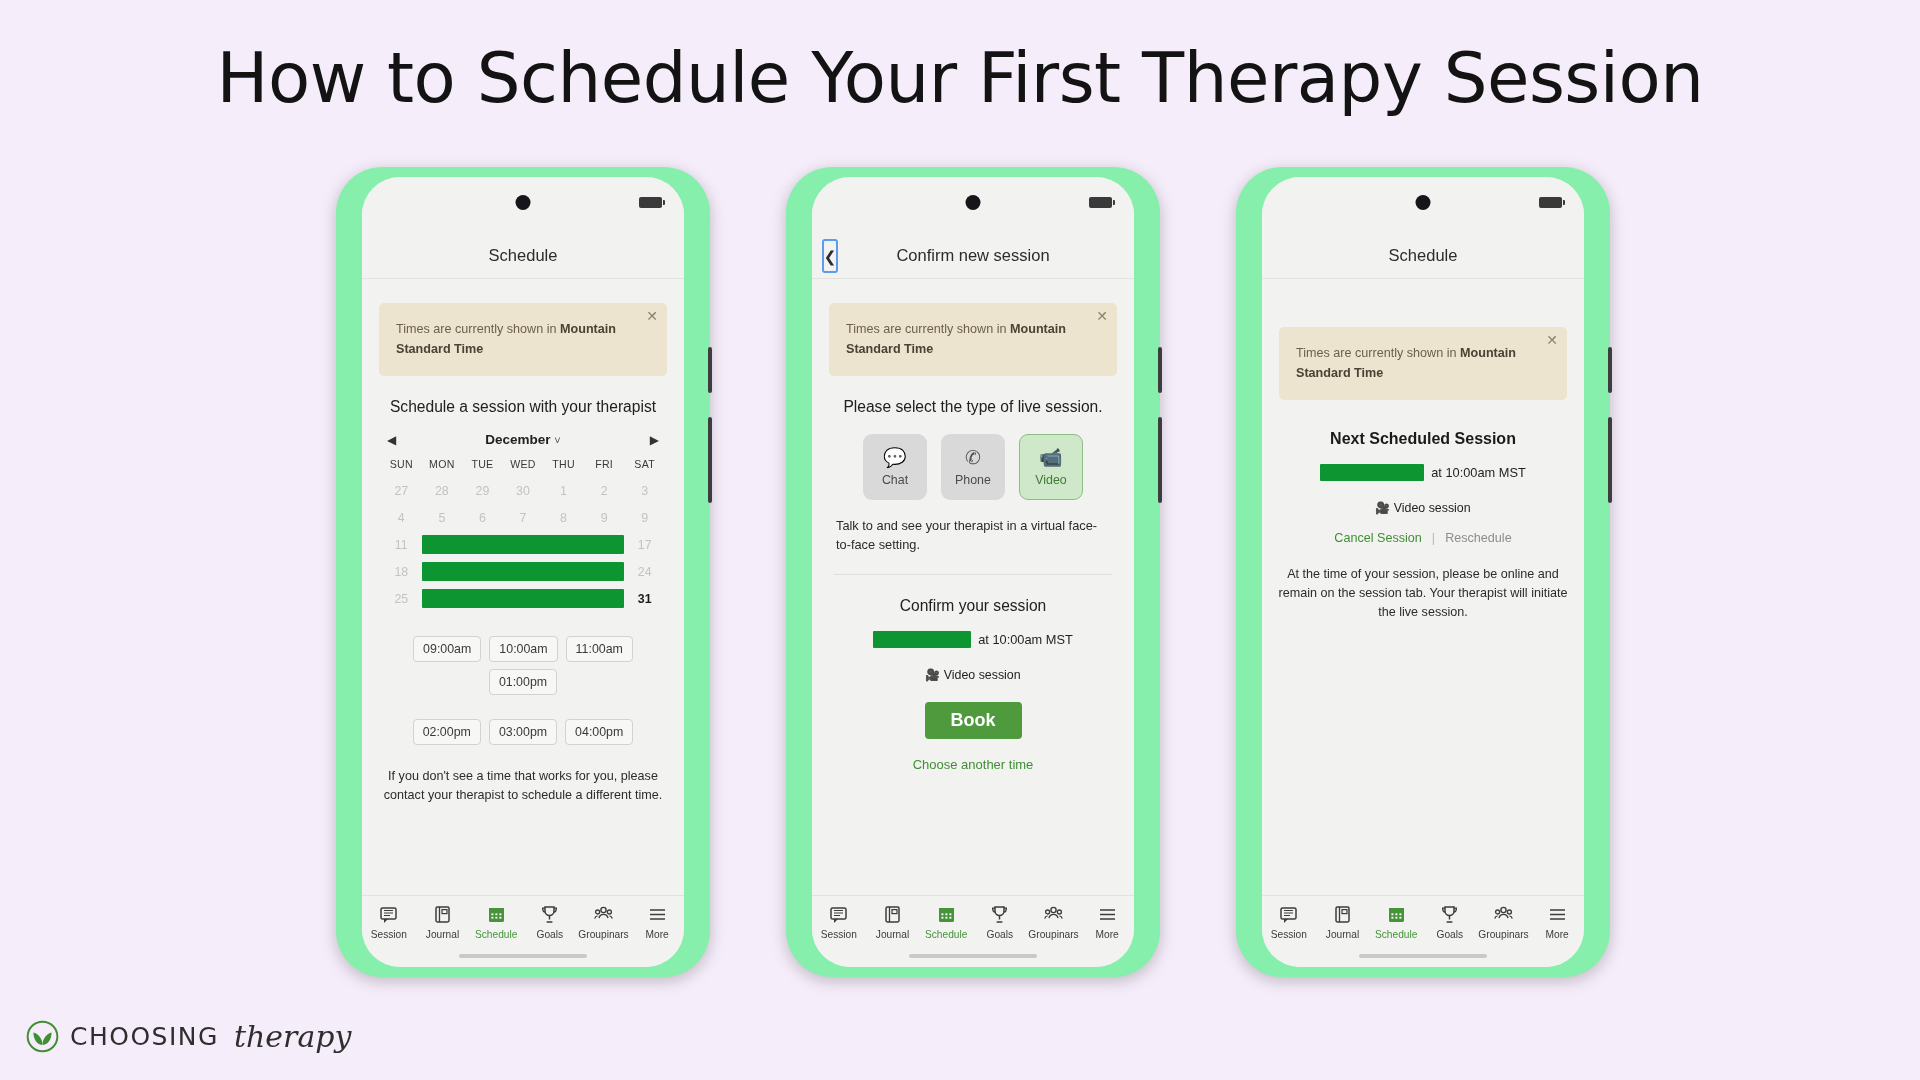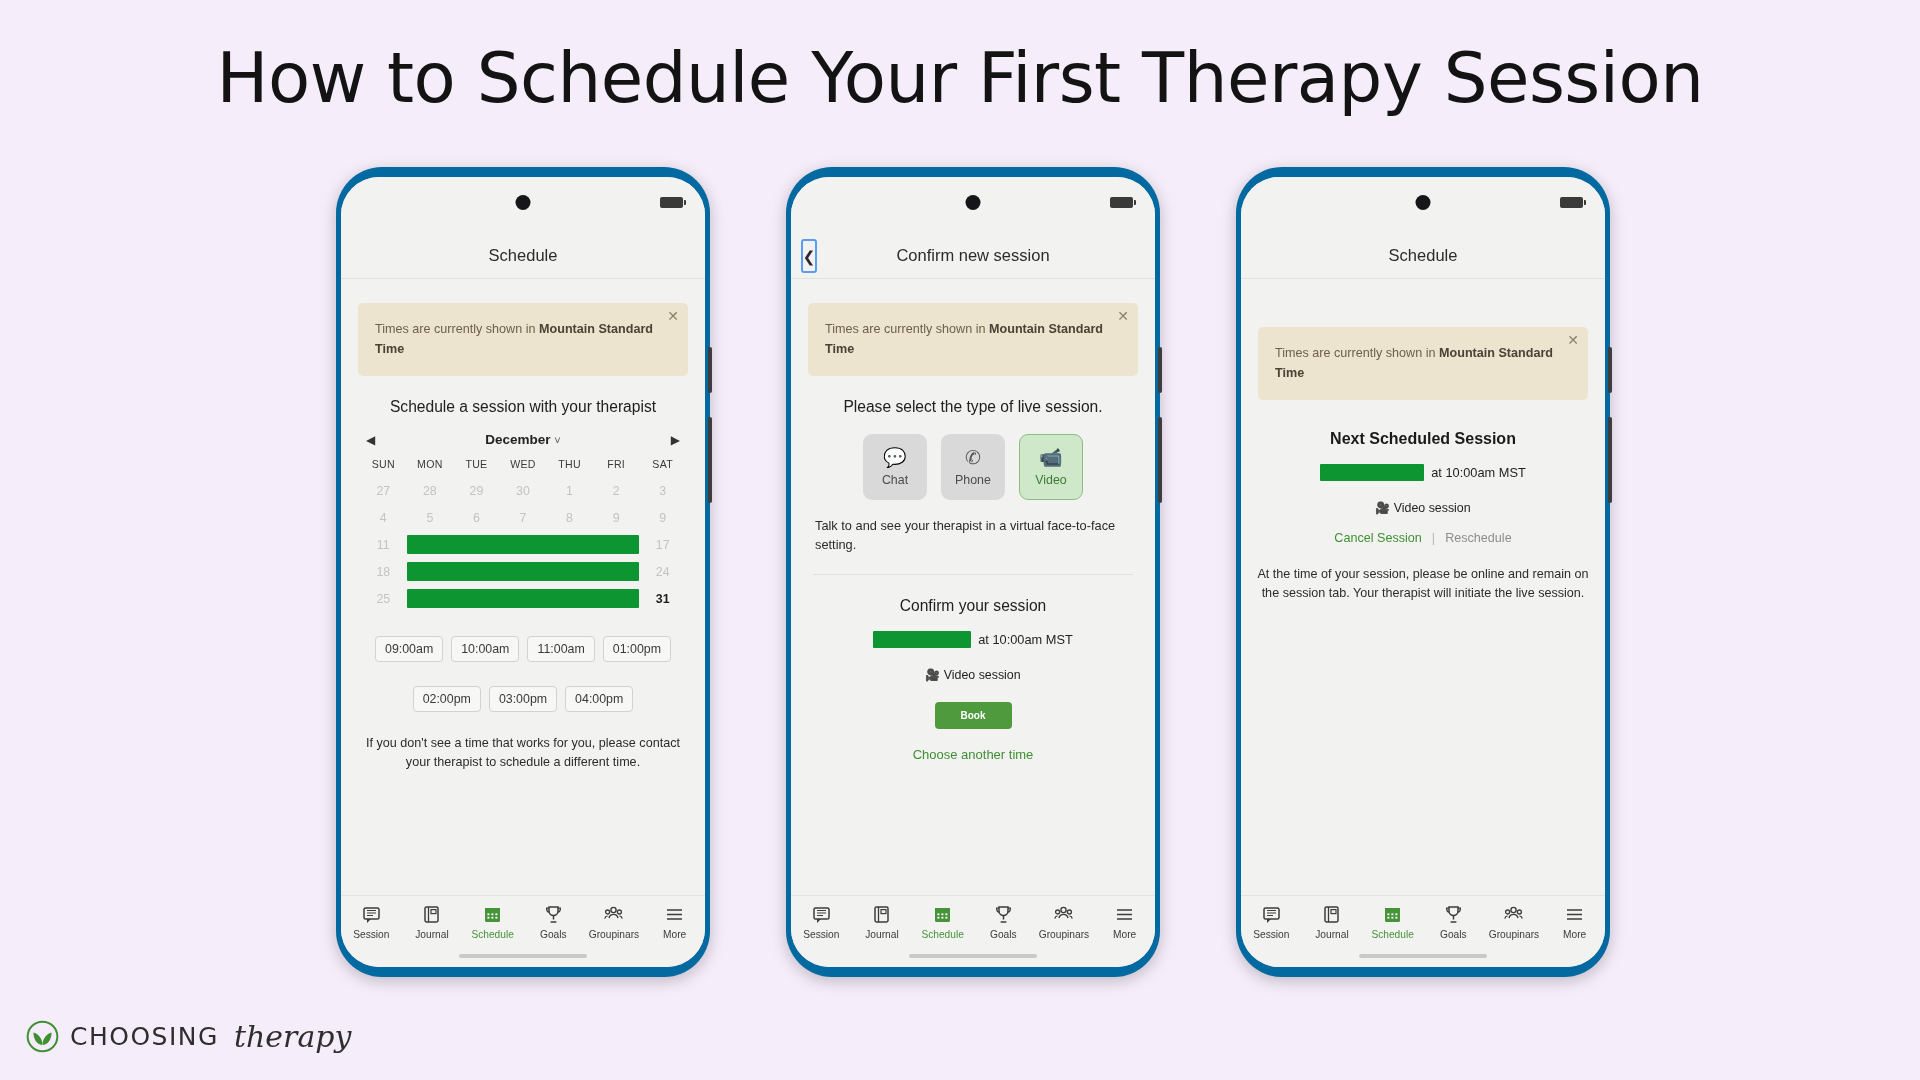--- a/index.html
+++ b/index.html
@@ -20,24 +20,24 @@
     font-weight: 400;
     letter-spacing: -0.5px;
     color: #131313;
     white-space: nowrap;
   }
 
   
   .phone {
     position: absolute;
     width: 374px; height: 810px;
-    background: #0369a1;
+    background: #86efac;
     border-radius: 46px;
     box-shadow: 0 4px 16px rgba(0,0,0,0.22);
-    padding: 10px 5px;
+    padding: 10px 26px;
   }
   .phone.p1 { left: 336px; top: 167px; }
   .phone.p2 { left: 786px; top: 167px; }
   .phone.p3 { left: 1236px; top: 167px; }
 
   .screen {
     position: relative;
     width: 100%; height: 100%;
     background: #f2f2f1;
     border-radius: 38px;
@@ -196,21 +196,21 @@
   }
   .namebar { display:inline-block; background:#0d9532; height:17px; border-radius:1px; }
   .videoline {
     text-align:center; font-size:12.4px; color:#1f1f1f; margin-top:20px;
   }
   .camglyph { color:#555; font-size:12px; }
 
   .bookbtn {
     display:block; margin: 20px auto 6px auto;
     background:#4e9a3d; color:#fff;
-    font-size:10px; font-weight:700;
+    font-size:18px; font-weight:700;
     border:none; border-radius:4px;
     padding: 8px 26px;
   }
   .greenlink {
     display:block; text-align:center; margin-top:18px;
     font-size:13px; color:#3f8f33;
   }
 
   
   .p3head { text-align:center; font-size:16px; font-weight:700; color:#1b1b1b; margin-top: 30px; }

